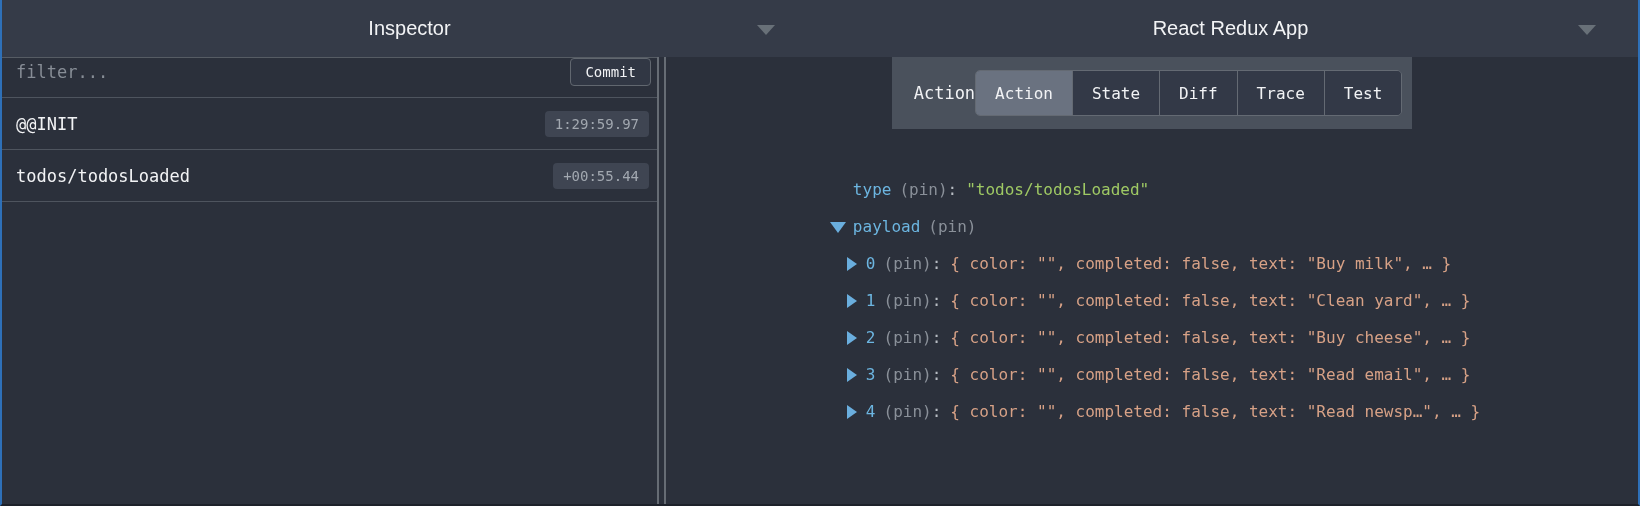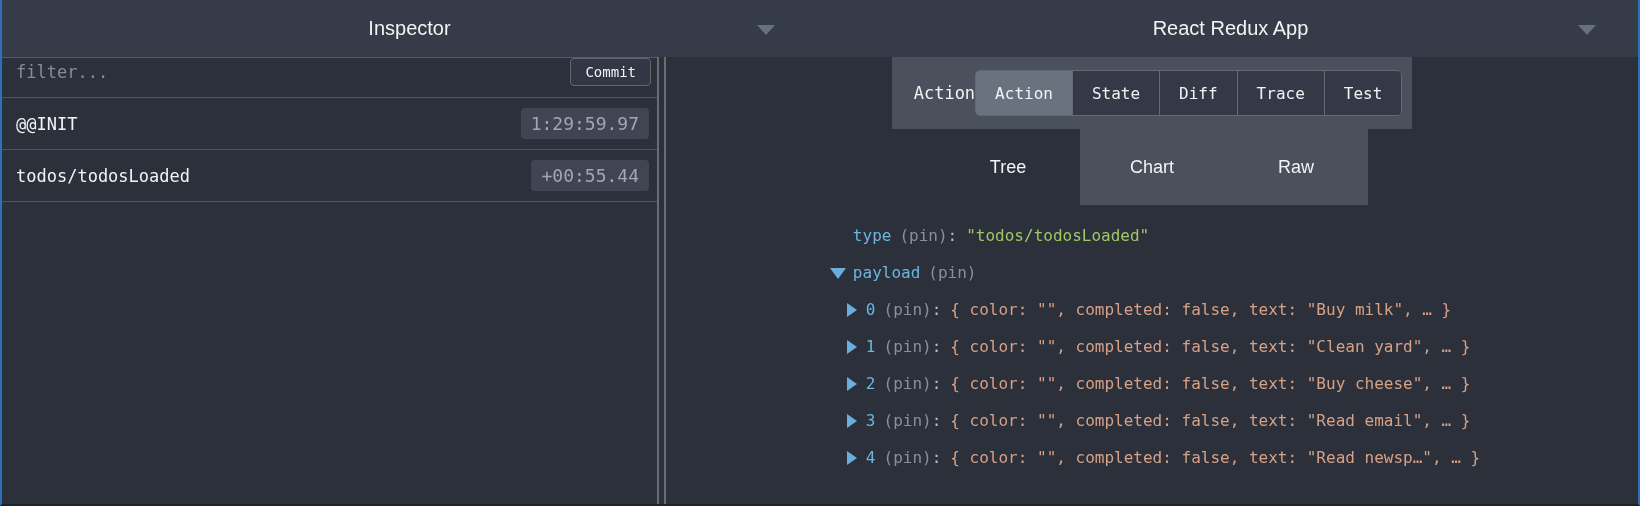--- a/index.html
+++ b/index.html
@@ -70,21 +70,21 @@
   .action-row {
     height: 52px; flex: 0 0 52px;
     display: flex; align-items: center; justify-content: space-between;
     border-bottom: 1px solid #4e545e;
     padding: 0 8px 0 14px;
     cursor: pointer;
   }
   .action-name { color: #f2f3f5; font-size: 17px; }
   .time-badge {
     background: #3f4552; color: #a2a8b0;
-    font-size: 18px; padding: 5px 10px; border-radius: 4px;
+    font-size: 14px; padding: 5px 10px; border-radius: 4px;
   }
 
   
   .divider {
     flex: 0 0 9px; width: 9px;
     background: #2b303b;
     border-left: 2px solid #666c74;
     border-right: 2px solid #666c74;
     background-clip: padding-box;
     cursor: col-resize;
@@ -122,21 +122,21 @@
   .subtab {
     width: 144px;
     display: flex; align-items: center; justify-content: center;
     color: #f2f3f5; font-family: "Liberation Sans", sans-serif; font-size: 18px;
     cursor: pointer;
   }
   .subtab.selected { background: #2b303b; }
 
   .rp-content {
     flex: 1; background: #2b303b;
-    padding-top: 12px; overflow: hidden;
+    padding-top: 12px; overflow: hidden; margin-top: 30px;
   }
 
   
   .tree-row {
     position: relative; height: 37px;
     display: flex; align-items: center;
     font-size: 16px; white-space: pre;
   }
   .indent-label { padding-left: 29px; }
   .indent-item  { padding-left: 42px; }
@@ -202,25 +202,20 @@
         <span class="rp-header-label">Action</span>
         <div class="tab-group">
           <div class="tab selected">Action</div>
           <div class="tab">State</div>
           <div class="tab">Diff</div>
           <div class="tab">Trace</div>
           <div class="tab">Test</div>
         </div>
       </div>
 
-      <div class="rp-subtabs">
-        <div class="subtab selected">Tree</div>
-        <div class="subtab">Chart</div>
-        <div class="subtab">Raw</div>
-      </div>
 
       <div class="rp-content">
 
         <div class="tree-row indent-label">
           <span class="t-key">type</span>
           <span class="t-pin">(pin)</span>
           <span class="t-colon">:</span>
           <span class="t-string">"todos/todosLoaded"</span>
         </div>
 

